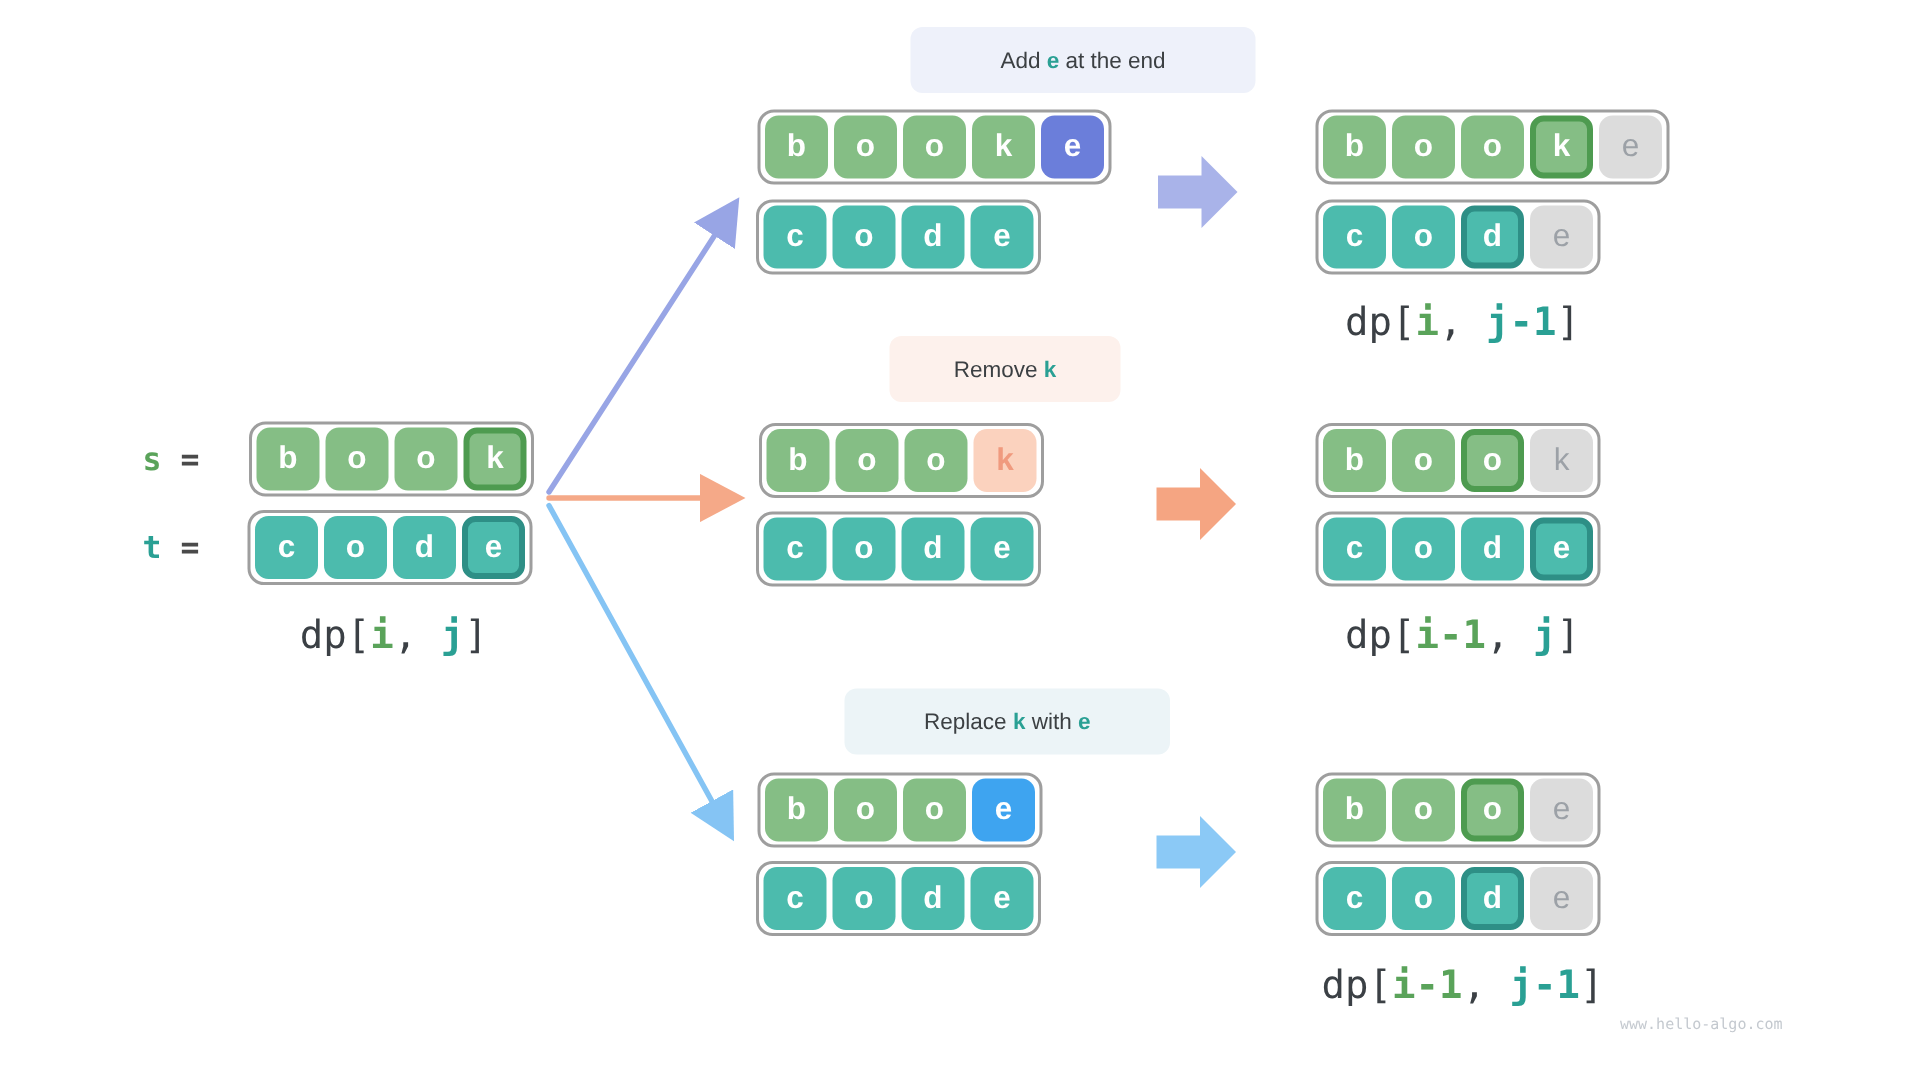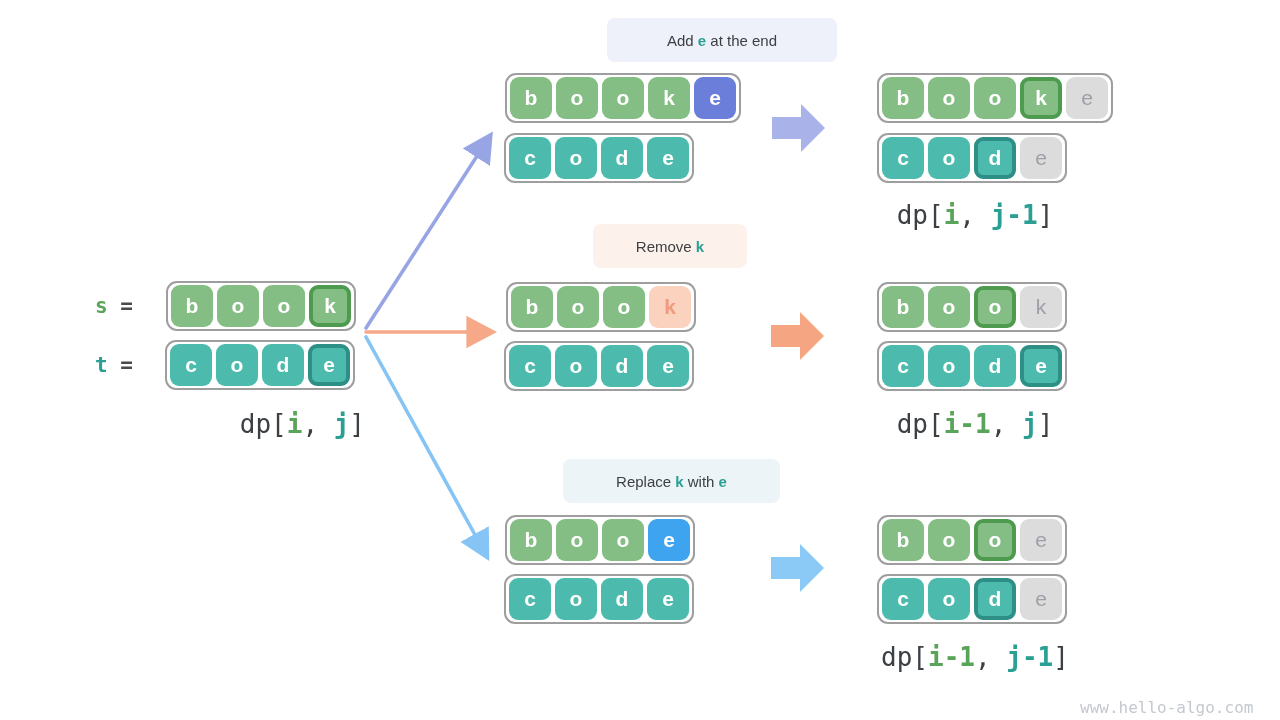--- a/index.html
+++ b/index.html
@@ -46,21 +46,21 @@
   .code{
     position:absolute;font-family:"DejaVu Sans Mono","Liberation Mono",monospace;
     font-size:26px;color:#3B4045;text-align:center;z-index:2;white-space:pre;
   }
   .eq{
     position:absolute;font-family:"DejaVu Sans Mono","Liberation Mono",monospace;
     font-size:21px;font-weight:700;color:#4A4A4A;z-index:2;white-space:pre;
   }
   .watermark{
     position:absolute;font-family:"DejaVu Sans Mono","Liberation Mono",monospace;
-    font-size:16px;color:#C4C9CF;z-index:2;white-space:pre;margin-top:20px;
+    font-size:10px;color:#C4C9CF;z-index:2;white-space:pre;
   }
 </style>
 </head>
 <body>
 
 <svg class="overlay" width="1280" height="720" viewBox="0 0 1280 720">
   <defs>
     <marker id="ah-top" markerWidth="9" markerHeight="9" refX="6" refY="4.5" orient="auto">
       <path d="M0,0 L8.5,4.5 L0,9 Z" fill="#98A5E5"></path>
     </marker>
@@ -88,21 +88,21 @@
     <div class="cell green">o</div>
     <div class="cell green">o</div>
     <div class="cell green-active">k</div>
   </div>
 <div class="word" style="left:165px;top:340px;">
     <div class="cell teal">c</div>
     <div class="cell teal">o</div>
     <div class="cell teal">d</div>
     <div class="cell teal-active">e</div>
   </div>
-<div class="code" style="left:160px;top:409px;width:205px;text-align:right;"><span>dp[</span><span class="c-green">i</span><span>, </span><span class="c-teal">j</span><span>]</span></div>
+<div class="code" style="left:160px;top:409px;width:205px;"><span>dp[</span><span class="c-green">i</span><span>, </span><span class="c-teal">j</span><span>]</span></div>
 
 <div class="tag tag-add" style="left:607px;top:18px;width:230px;height:44px;"><span>Add </span><span class="c-teal">e</span><span> at the end</span></div>
 <div class="word" style="left:505px;top:73px;">
     <div class="cell green">b</div>
     <div class="cell green">o</div>
     <div class="cell green">o</div>
     <div class="cell green">k</div>
     <div class="cell indigo">e</div>
   </div>
 <div class="word" style="left:504px;top:133px;">

